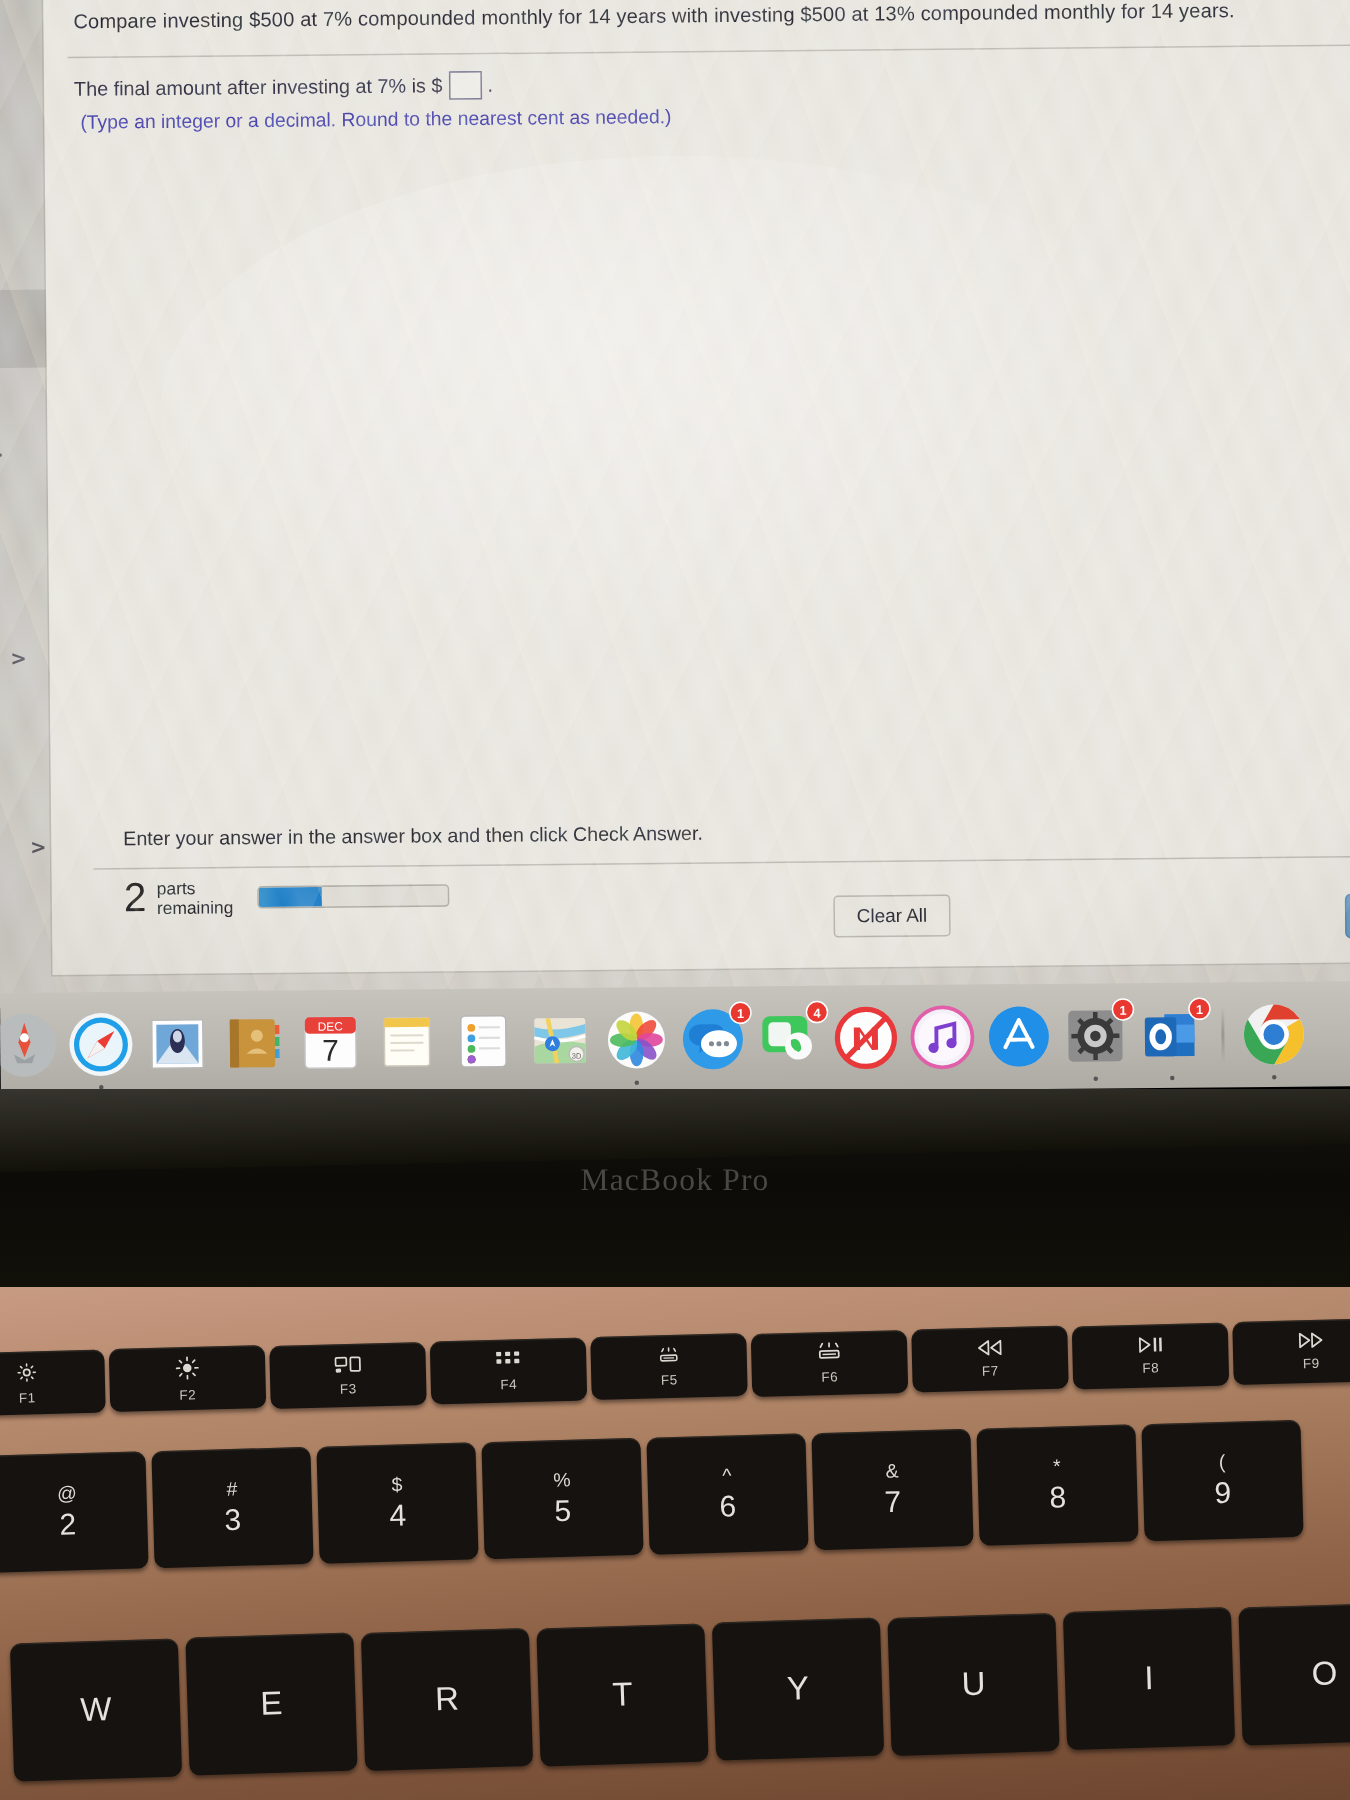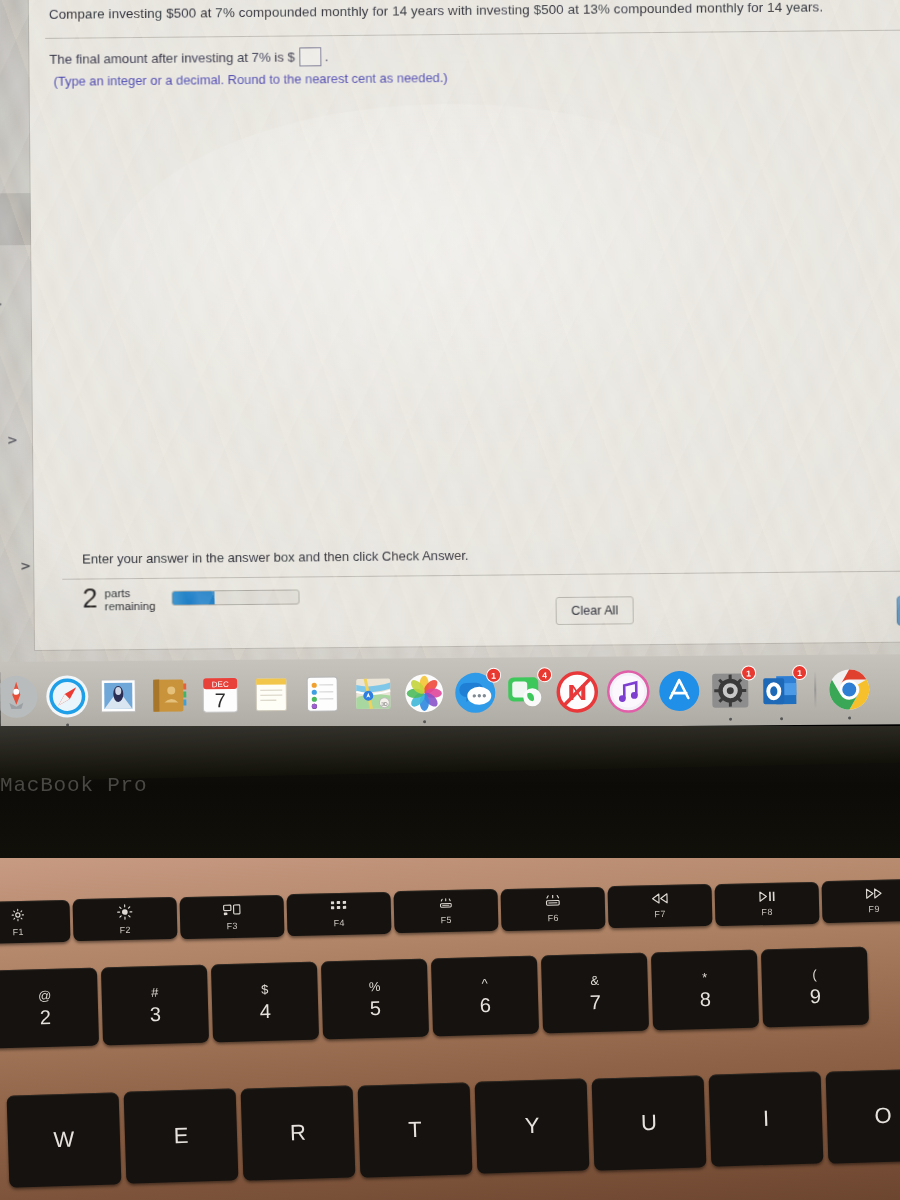--- a/index.html
+++ b/index.html
@@ -168,23 +168,23 @@
     position:absolute; left:0; top:726px; width:900px; height:135px;
     background:linear-gradient(180deg,#15140f 0%, #0c0b08 45%, #111009 100%);
     overflow:hidden;
   }
   #bezel .tilt{
     position:absolute; left:-20px; top:-14px; width:940px; height:60px;
     background:linear-gradient(180deg,#3a3832,#121109);
     transform:rotate(-1.2deg);
   }
   .mbp-label{
-    position:absolute; left:0; right:0; top:48px; 
+    position:absolute; left:0; right:0; top:48px; text-align:center;
     font-size:21px; color:#4a4843; letter-spacing:.8px;
-    font-family:Liberation Mono, monospace;
+    font-family:Liberation Serif, serif;
   }
 
   
   #deck{
     position:absolute; left:0; top:858px; width:900px; height:342px;
     background:linear-gradient(175deg,#c79a82 0%, #b08466 28%, #8f6347 62%, #6d4630 100%);
     overflow:hidden;
   }
   .key{
     position:absolute; background:#15120f; border-radius:7px;

